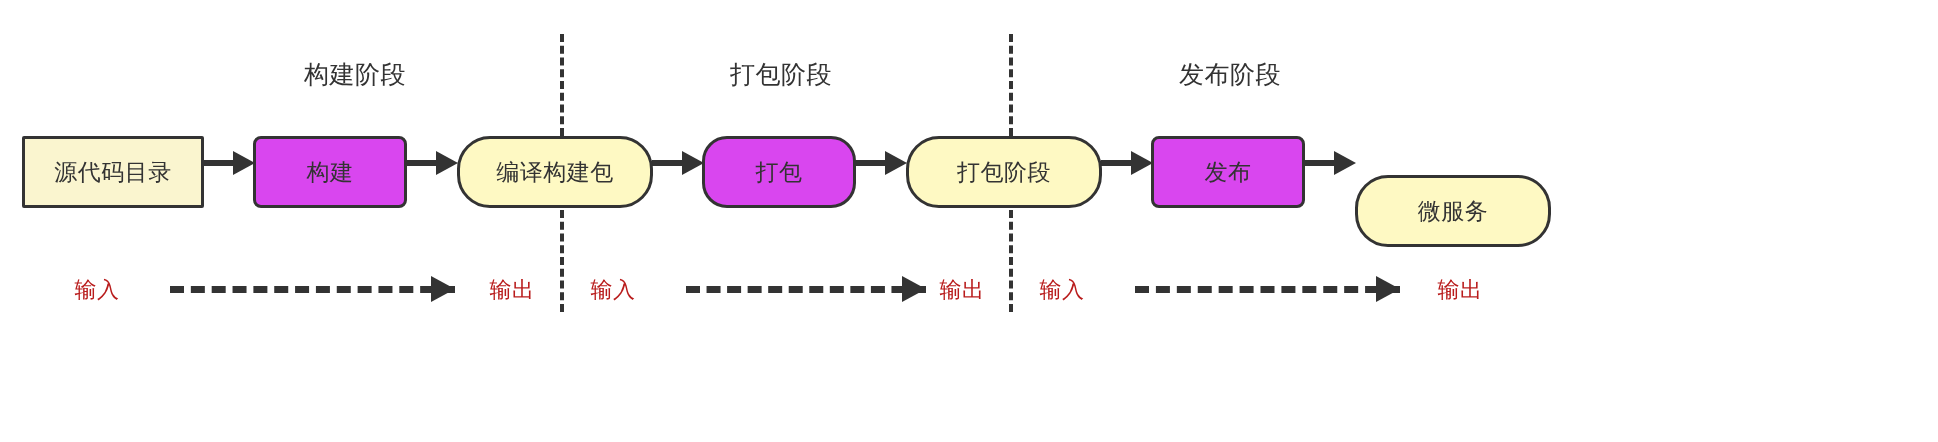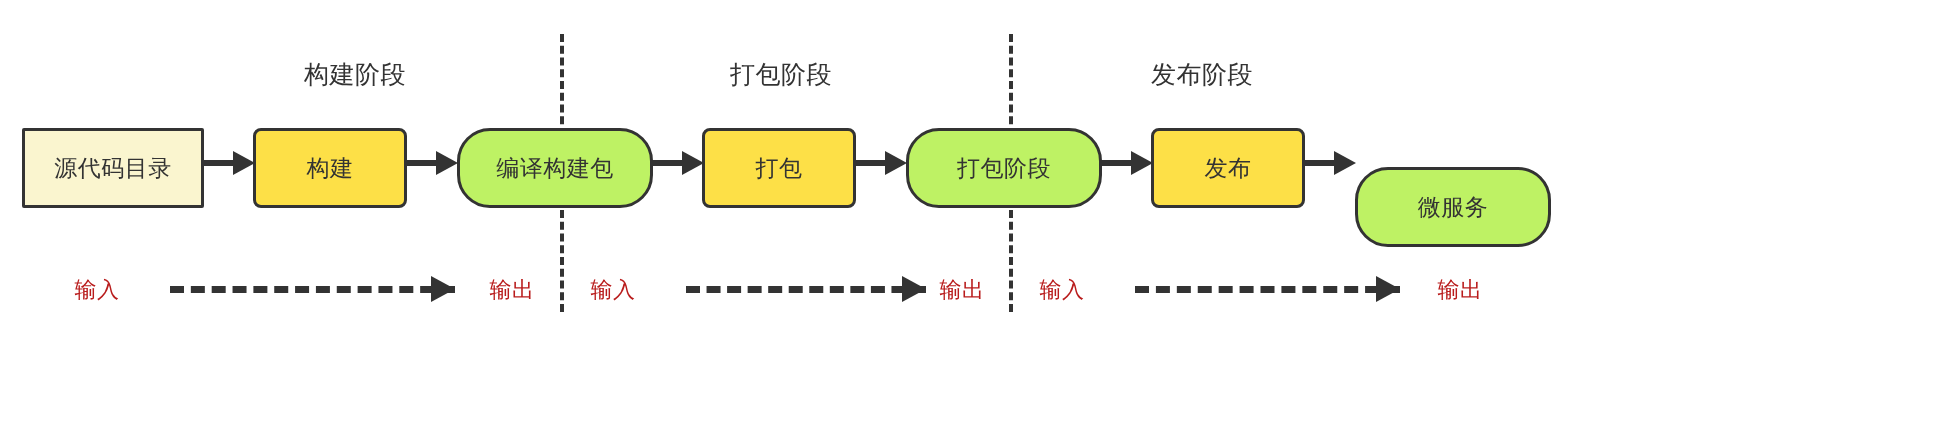--- a/index.html
+++ b/index.html
@@ -36,43 +36,43 @@
     line-height: 28px;
     color: #333333;
     white-space: nowrap;
     letter-spacing: 0.5px;
     z-index: 3;
   }
 
   
   .node {
     position: absolute;
-    top: 128px;
-    height: 80px;
+    top: 136px;
+    height: 72px;
     box-sizing: border-box;
     display: flex;
     align-items: center;
     justify-content: center;
     font-size: 23px;
     color: #333333;
     white-space: nowrap;
     letter-spacing: 0.5px;
     border: 3px solid #333333;
     z-index: 4;
   }
   .node.source {
     background: #faf5cf;
     border-radius: 2px;
   }
   .node.action {
-    background: #fde047;
+    background: #d946ef;
     border-radius: 8px;
   }
   .node.artifact {
-    background: #bef264;
+    background: #fef9c3;
     border-radius: 33px;
   }
 
   
   .conn {
     position: absolute;
     top: 160px;
     height: 6px;
     z-index: 2;
   }
@@ -133,21 +133,21 @@
 </head>
 <body>
 
 <div id="canvas">
 
   <div class="divider" style="left:560px;"></div>
   <div class="divider" style="left:1009px;"></div>
 
   <div class="phase-label" style="left:250px; width:210px;">构建阶段</div>
   <div class="phase-label" style="left:676px; width:210px;">打包阶段</div>
-  <div class="phase-label" style="left:1097px; width:210px;">发布阶段</div>
+  <div class="phase-label" style="left:1125px; width:210px;">发布阶段</div>
 
   <div class="conn" style="left:203px; width:52px;">
     <div class="shaft" style="width:32px;"></div>
     <div class="head" style="left:30px;"></div>
   </div>
   <div class="conn" style="left:406px; width:52px;">
     <div class="shaft" style="width:32px;"></div>
     <div class="head" style="left:30px;"></div>
   </div>
   <div class="conn" style="left:652px; width:52px;">
@@ -163,21 +163,21 @@
     <div class="head" style="left:30px;"></div>
   </div>
   <div class="conn" style="left:1304px; width:52px;">
     <div class="shaft" style="width:32px;"></div>
     <div class="head" style="left:30px;"></div>
   </div>
 
   <div class="node source" style="left:22px; width:182px;">源代码目录</div>
   <div class="node action" style="left:253px; width:154px;">构建</div>
   <div class="node artifact" style="left:457px; width:196px;">编译构建包</div>
-  <div class="node action" style="left:702px; width:154px;">打包</div>
+  <div class="node action" style="left:702px; width:154px;border-radius:25px;">打包</div>
   <div class="node artifact" style="left:906px; width:196px;">打包阶段</div>
   <div class="node action" style="left:1151px; width:154px;">发布</div>
   <div class="node artifact" style="left:1355px; width:196px;margin-top:39px;">微服务</div>
 
   <div class="io-label" style="left:62px; width:70px;">输入</div>
   <div class="dashed-arrow" style="left:170px; width:285px;">
     <div class="d-shaft"></div>
     <div class="d-head"></div>
   </div>
   <div class="io-label" style="left:477px; width:70px;">输出</div>

